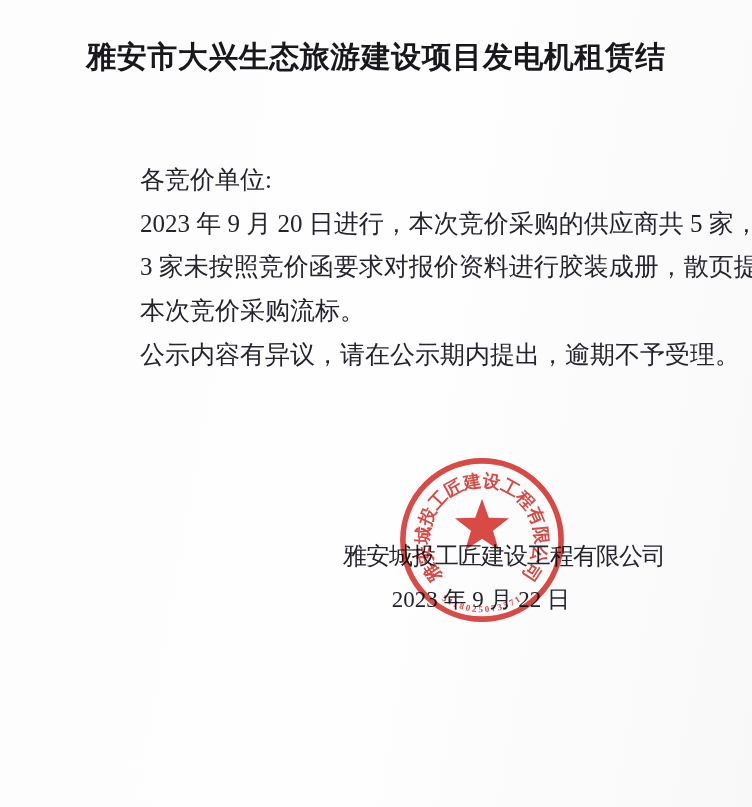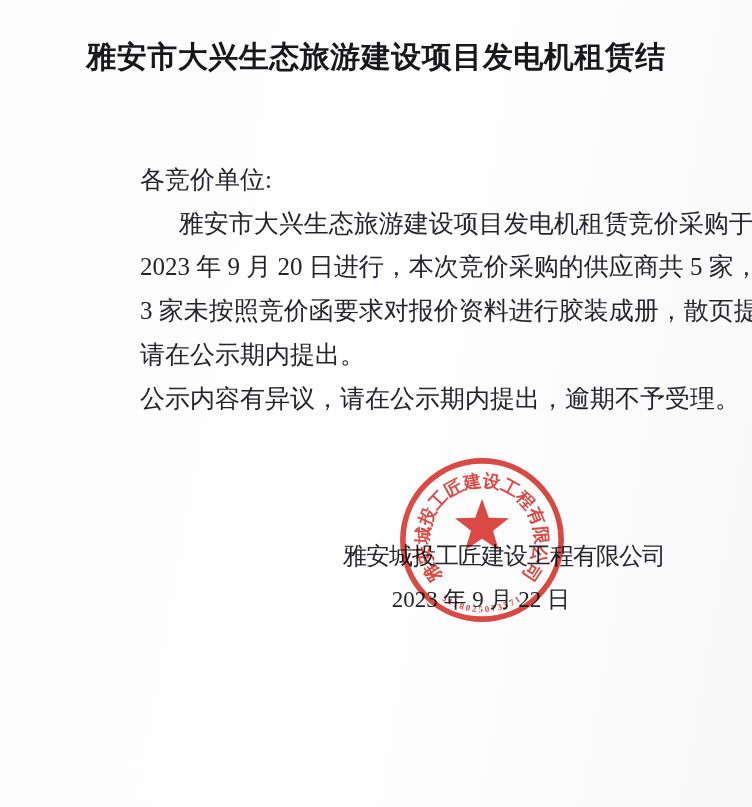--- a/index.html
+++ b/index.html
@@ -69,24 +69,23 @@
 <body>
 
 <div class="page">
 
   <div class="title">
     <div>雅安市大兴生态旅游建设项目发电机租赁结</div>
   </div>
 
   <div class="body-text">
     <div class="line">各竞价单位:</div>
-    <div class="line indent">雅安市大兴生态旅游建设项目发电机租赁竞价采购于</div>
     <div class="line">2023 年 9 月 20 日进行，本次竞价采购的供应商共 5 家，其中</div>
     <div class="line">3 家未按照竞价函要求对报价资料进行胶装成册，散页提交且</div>
-    <div class="line">请在公示期内提出。</div>
+    <div class="line">本次竞价采购流标。</div>
     <div class="line">公示内容有异议，请在公示期内提出，逾期不予受理。</div>
   </div>
 
   <div class="sig-company">雅安城投工匠建设工程有限公司</div>
   <div class="sig-date">2023 年 9 月 22 日</div>
 
   <svg class="seal" viewBox="0 0 200 200" aria-hidden="true">
     <defs>
       <path id="sealArcTop" d="M 60.1 147.5 A 62 62 0 1 1 139.9 147.5" fill="none"></path>
       <path id="sealArcBottom" d="M 35.7 154 A 84 84 0 0 0 164.3 154" fill="none"></path>

